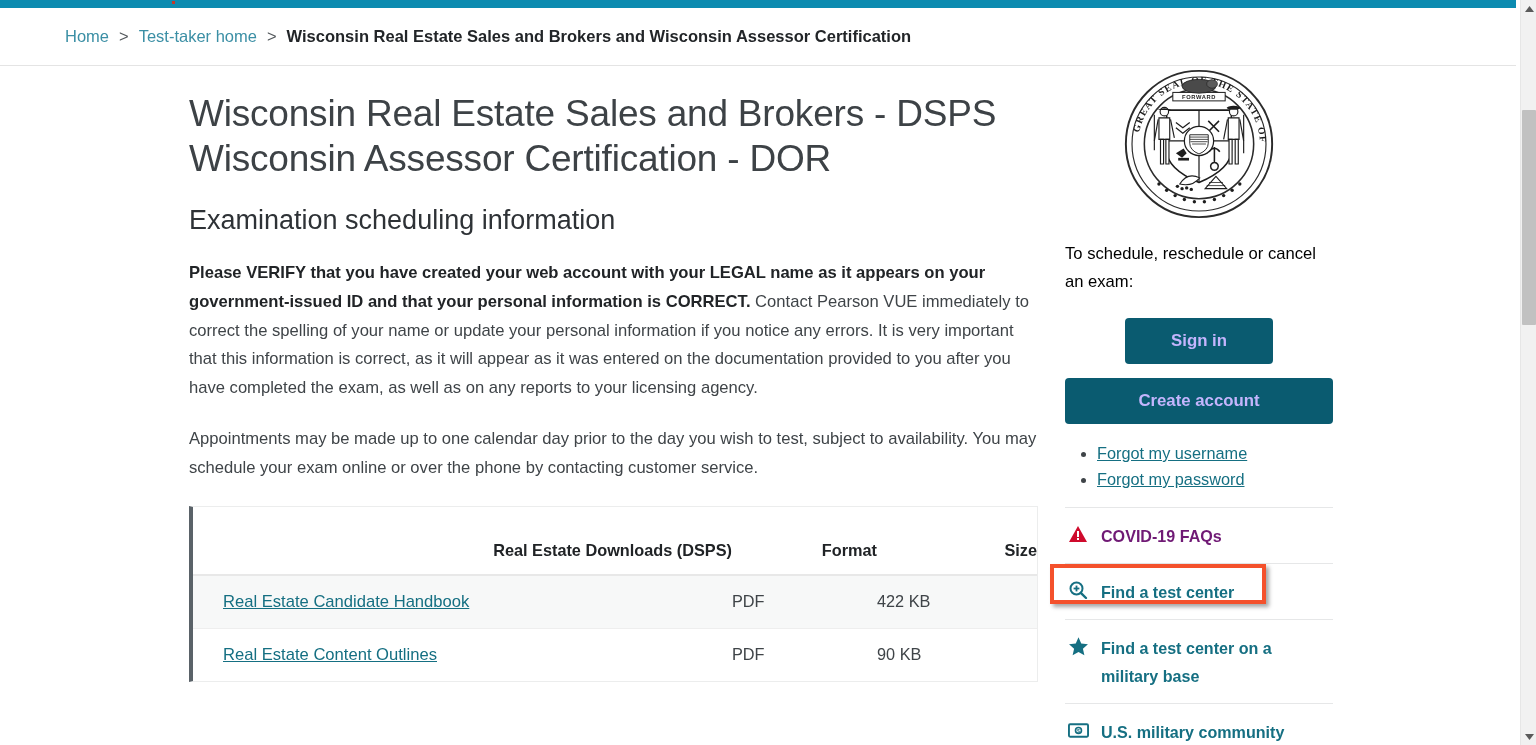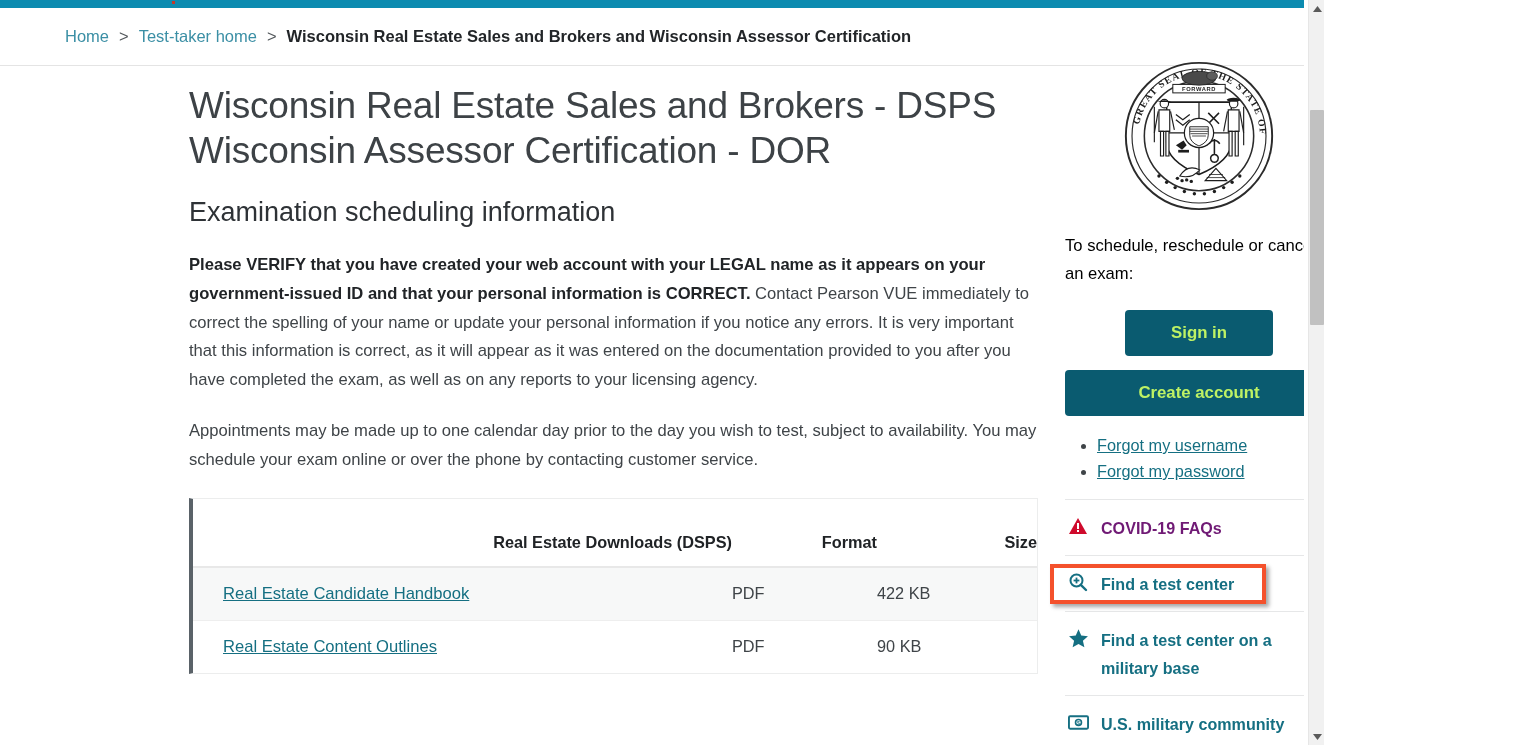--- a/index.html
+++ b/index.html
@@ -6,21 +6,21 @@
   html, body {
     margin: 0; padding: 0;
     width: 1536px; height: 745px;
     overflow: hidden;
     background: #ffffff;
     font-family: "Liberation Sans", sans-serif;
   }
 
   #page {
     position: relative;
-    width: 1324px;
+    width: 1536px;
     height: 745px;
     background: #ffffff;
     overflow: hidden;
   }
 
   
   .topbar {
     position: absolute;
     top: 0; left: 0;
     width: 1520px;
@@ -61,21 +61,21 @@
   .crumb-current {
     font-size: 16.5px;
     color: #222528;
     font-weight: 600;
     white-space: nowrap;
   }
 
   
   .content {
     position: absolute;
-    top: 55px; left: 0;
+    top: 63px; left: 0;
     width: 1520px;
     height: 678px;
   }
 
   .main-col {
     position: absolute;
     top: 0; left: 189px;
     width: 850px;
   }
 
@@ -169,21 +169,21 @@
     margin: 19px 0 0 0;
     font-size: 16.6px;
     line-height: 28px;
     color: #000000;
   }
 
   .btn-row { display: flex; justify-content: center; }
   .btn {
     display: inline-block;
     background: #0a5b70;
-    color: #bef264;
+    color: #c4b5fd;
     border: none;
     font-family: "Liberation Sans", sans-serif;
     font-size: 16.8px;
     font-weight: 700;
     border-radius: 4px;
     cursor: pointer;
     text-align: center;
   }
   .btn-signin {
     margin-top: 22px;

